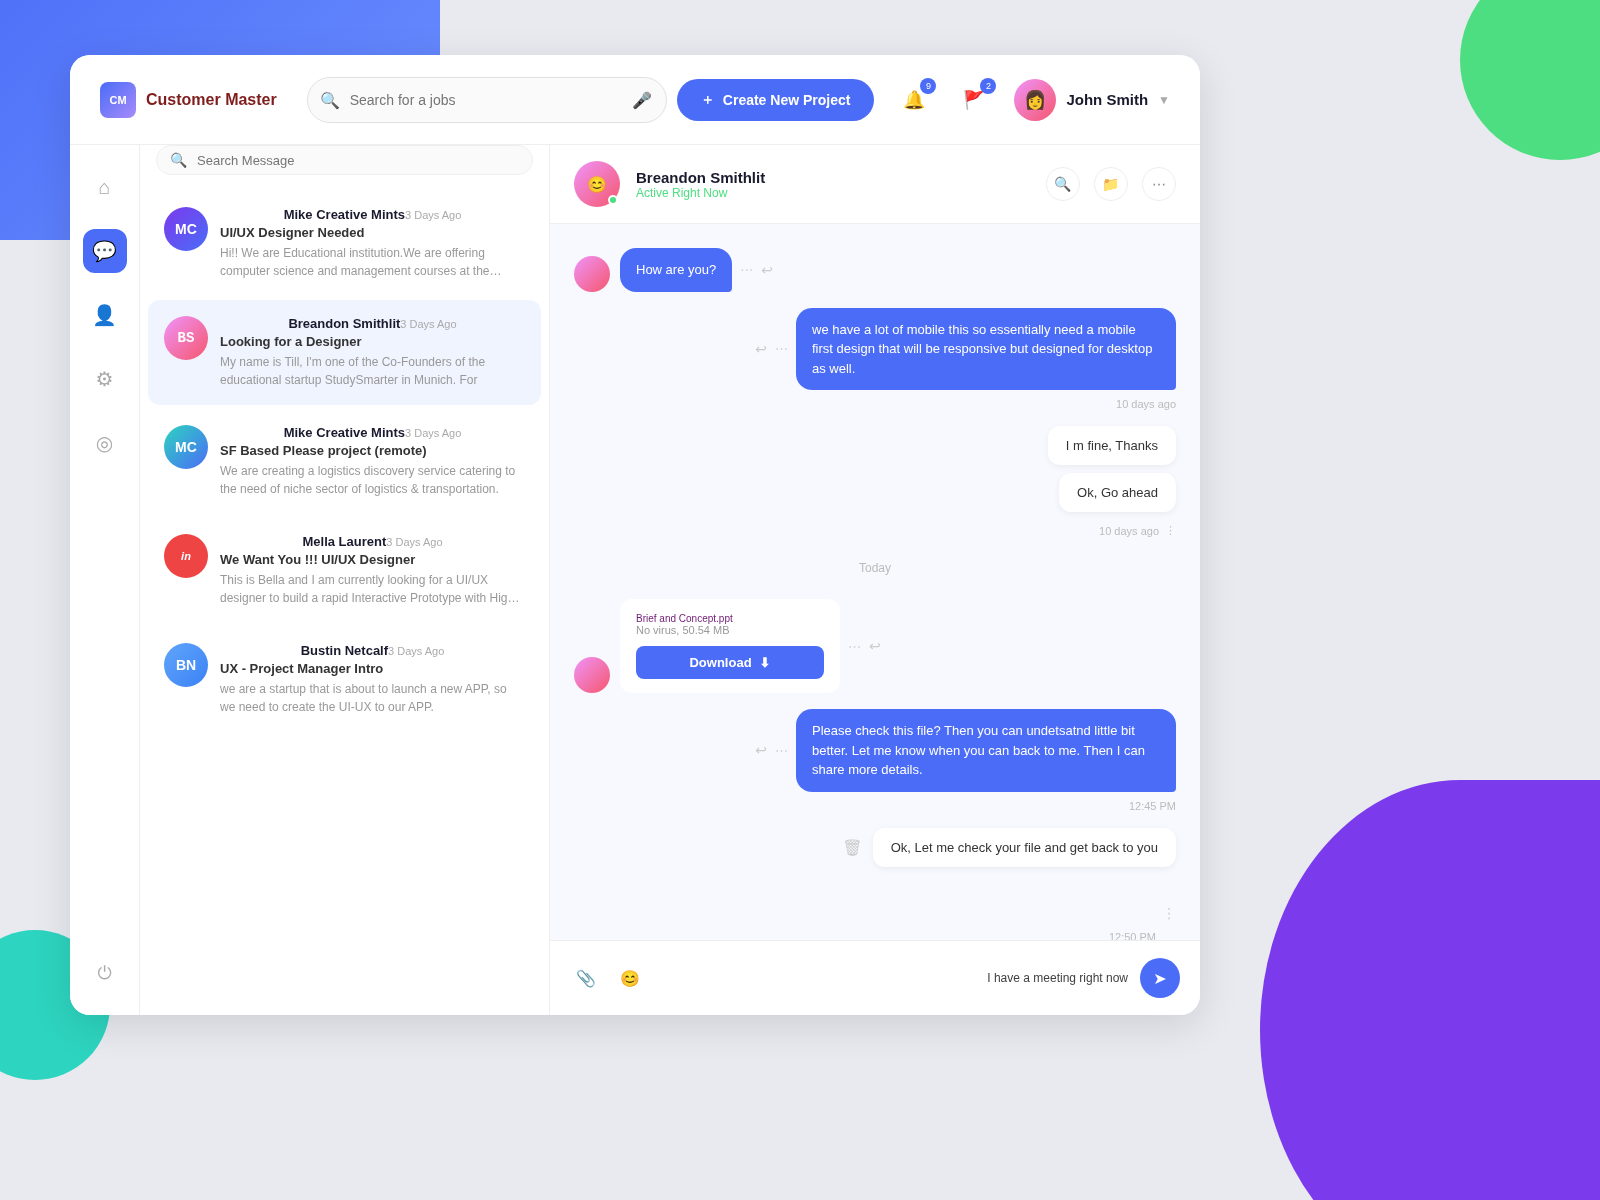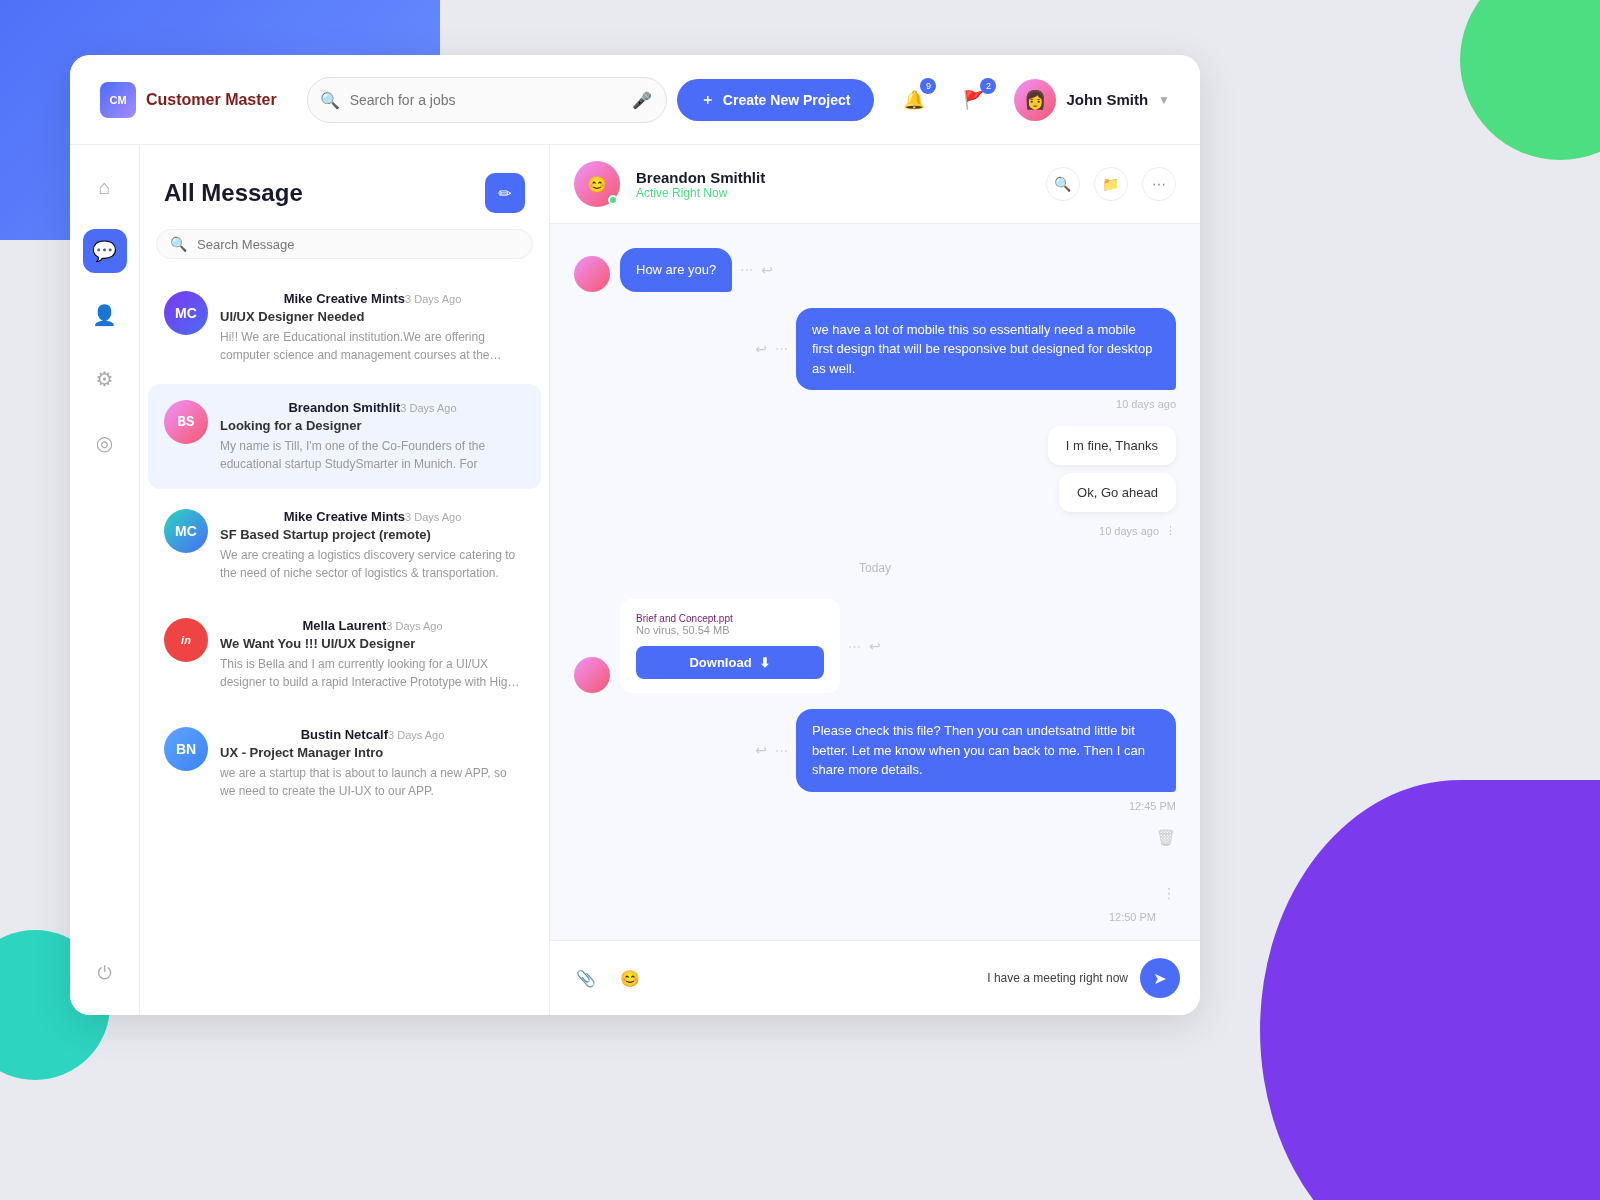--- a/index.html
+++ b/index.html
@@ -526,26 +526,20 @@
       </div>
       <div class="sidebar-item">
         <span>◎</span>
       </div>
       <div class="sidebar-item" style="margin-top:auto;">
         <span style="font-size:18px;">⏻</span>
       </div>
     </div>
 
     <div class="messages-panel">
-      <div class="panel-header">
-        <h2 class="panel-title">All Message</h2>
-        <div class="compose-btn">
-          <span>✏</span>
-        </div>
-      </div>
       <div class="msg-search">
         <span class="msg-search-icon">🔍</span>
         <input type="text" placeholder="Search Message" style="">
       </div>
       <div class="msg-list">
 
         <div class="msg-item">
           <div class="msg-avatar av-purple">MC</div>
           <div class="msg-content">
             <div class="msg-top">
@@ -569,21 +563,21 @@
           </div>
         </div>
 
         <div class="msg-item">
           <div class="msg-avatar av-teal">MC</div>
           <div class="msg-content">
             <div class="msg-top">
               <span class="msg-sender">Mike Creative Mints</span>
               <span class="msg-time">3 Days Ago</span>
             </div>
-            <div class="msg-subject">SF Based Startup project (remote)</div>
+            <div class="msg-subject">SF Based Please project (remote)</div>
             <div class="msg-preview">We are creating a logistics discovery service catering to the need of niche sector of logistics &amp; transportation.</div>
           </div>
         </div>
 
         <div class="msg-item">
           <div class="msg-avatar av-red" style="font-style:italic; font-size:11px;">in</div>
           <div class="msg-content">
             <div class="msg-top">
               <span class="msg-sender">Mella Laurent</span>
               <span class="msg-time">3 Days Ago</span>
@@ -688,20 +682,21 @@
               <div class="msg-bubble blue" style="border-radius:16px 16px 4px 16px;">Please check this file? Then you can undetsatnd little bit better. Let me know when you can back to me. Then I can share more details.</div>
               <span style="color:#ccc;font-size:13px;">⋯</span>
               <span style="color:#ccc;font-size:14px;">↩</span>
             </div>
             <div class="time-label">12:45 PM</div>
           </div>
         </div>
 
         <div style="display:flex; align-items:center; gap:10px; justify-content:flex-end;">
           <span style="color:#ccc;font-size:16px;">🗑</span>
+          <div class="reply-bubble">Ok, Let me check your file and get back to you</div>
         </div>
         <div style="display:flex; justify-content:flex-end; align-items:center; gap:6px;">
           <span style="font-size:11px; color:#bbb;margin-top:48px;">12:50 PM</span>
           <span style="color:#ccc;font-size:14px; cursor:pointer;">⋮</span>
         </div>
 
       </div>
 
       <div class="chat-input-area">
         <button class="input-action-btn">

